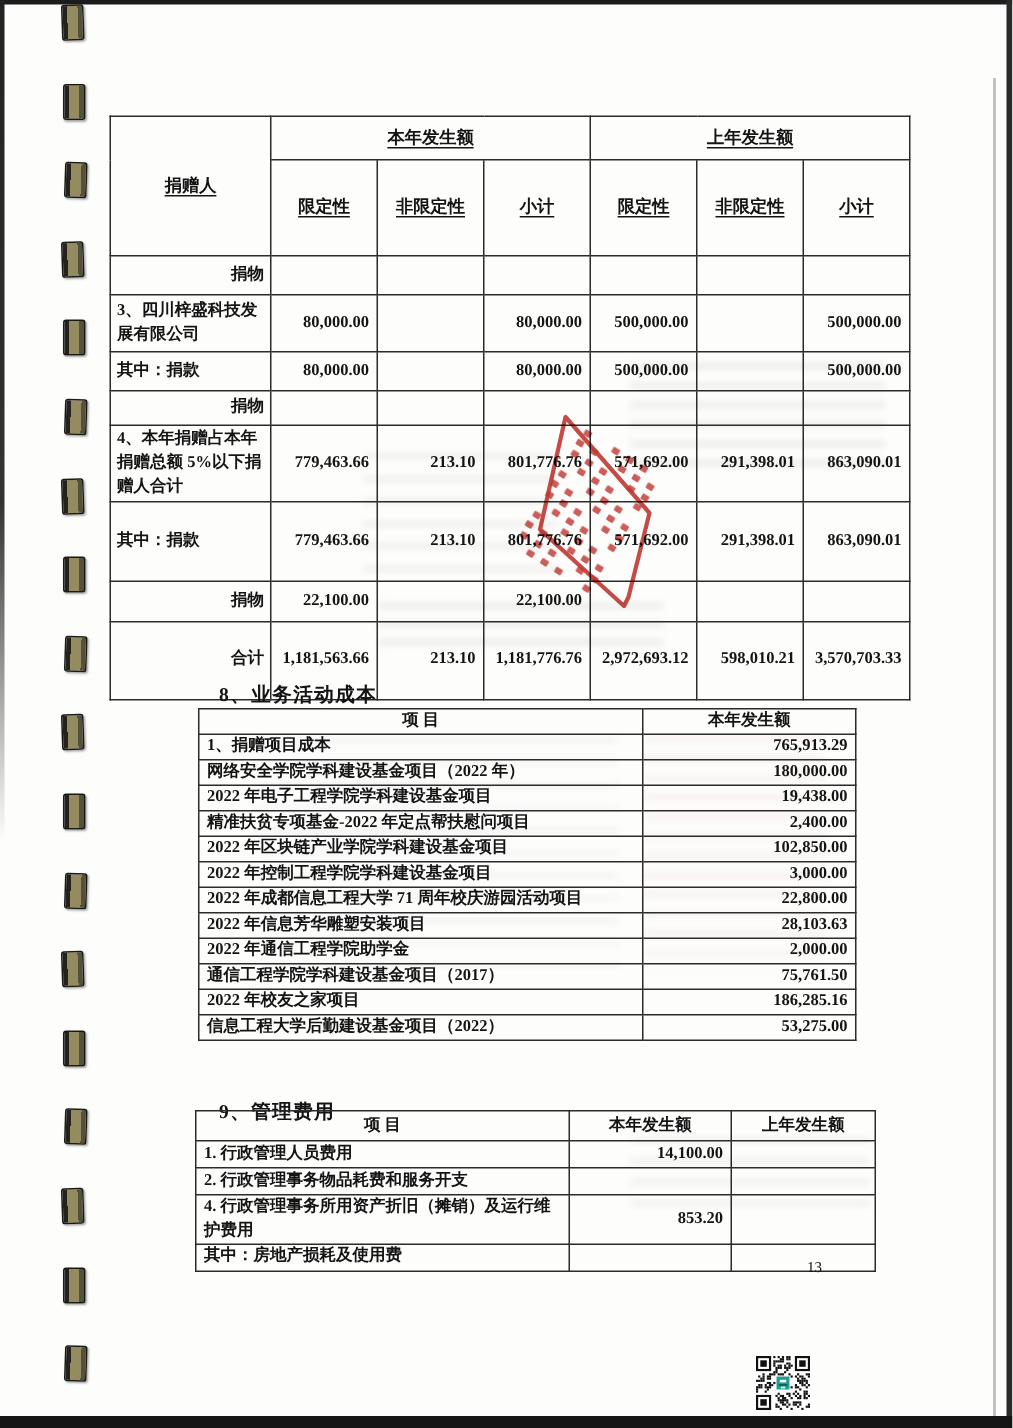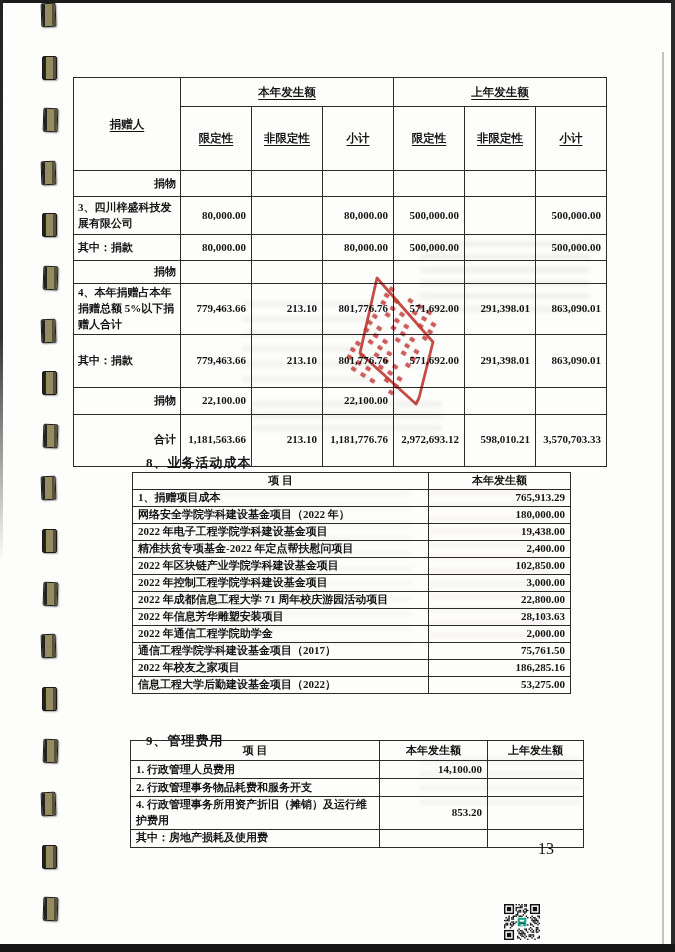--- a/index.html
+++ b/index.html
@@ -31,21 +31,21 @@
   .u{text-decoration:underline;text-underline-offset:3px;}
   #donation-table{left:73px;top:77px;width:534px;}
   #donation-table th{font-size:11.5px;}
   #s8-table{left:132px;top:472px;width:416px;}
   #s8-table td,#s8-table th{border-width:1.3px;padding:0 5px;font-size:11px;line-height:1.2;}
   #s9-table{left:130px;top:740px;width:420px;}
   #s9-table td,#s9-table th{border-width:1.3px;padding:0 5px;font-size:11px;}
   .sec-title{position:absolute;font-size:13px;font-weight:bold;letter-spacing:1px;}
   #s8-title{left:146px;top:454px;}
   #s9-title{left:146px;top:719px;margin-top:13px;}
-  #page-number{position:absolute;left:538px;top:840px;font-size:16px;}
+  #page-number{position:absolute;left:538px;top:840px;font-size:10px;}
   
   #stamp{position:absolute;left:345px;top:274px;width:100px;height:140px;
     mix-blend-mode:multiply;opacity:.92;}
   
   .bleed{position:absolute;filter:blur(2px);pointer-events:none;}
   
   #qr{position:absolute;left:504px;top:904px;width:36px;height:36px;}
 </style>
 </head>
 <body>

